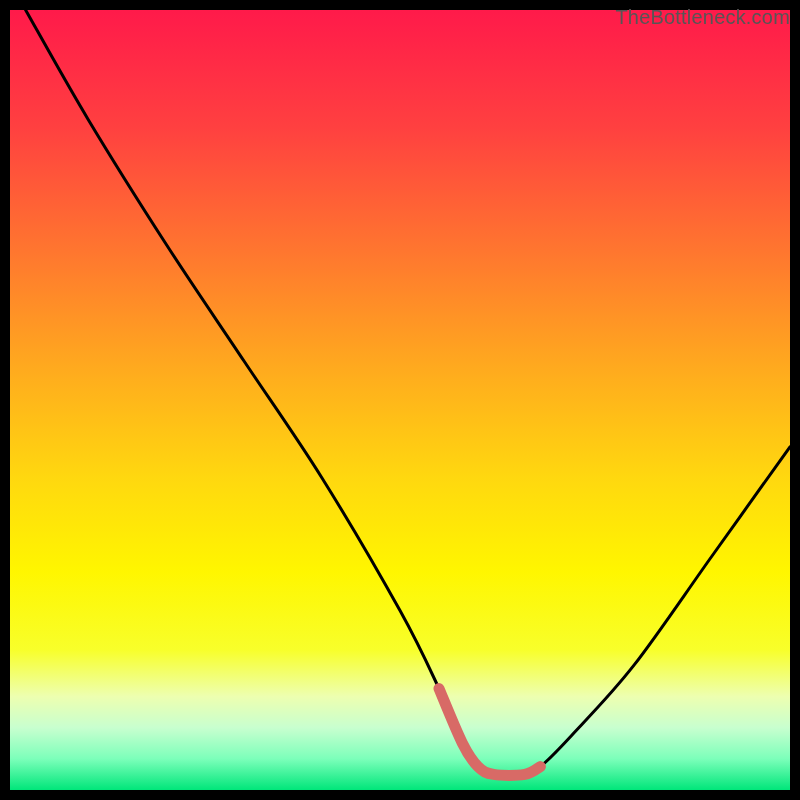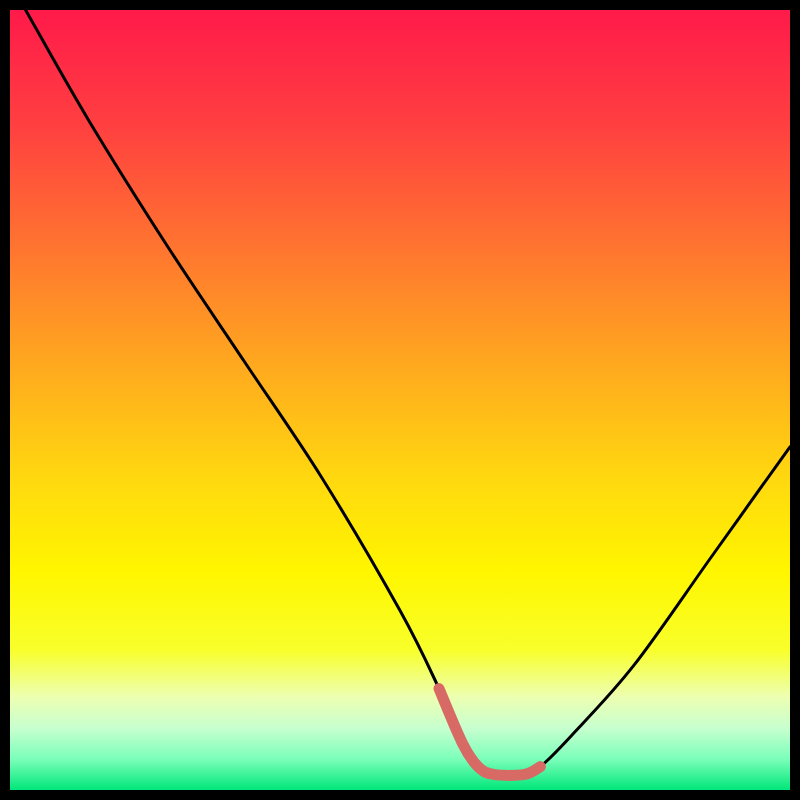--- a/index.html
+++ b/index.html
@@ -26,20 +26,21 @@
     top: 10px;
     width: 780px;
     height: 780px;
   }
   svg { display: block; }
 </style>
 </head>
 <body>
 
 <div class="container">
+  <div class="watermark">TheBottleneck.com</div>
   <div class="plot-area">
     <svg id="chart-svg" width="780" height="780" viewBox="0 0 780 780">
       <defs>
         <linearGradient id="bg-grad" x1="0" y1="0" x2="0" y2="1">
             <stop offset="0%" stop-color="#ff1a4a"></stop>
             <stop offset="15%" stop-color="#ff4040"></stop>
             <stop offset="30%" stop-color="#ff7330"></stop>
             <stop offset="45%" stop-color="#ffa71f"></stop>
             <stop offset="60%" stop-color="#ffd80f"></stop>
             <stop offset="72%" stop-color="#fff600"></stop>

